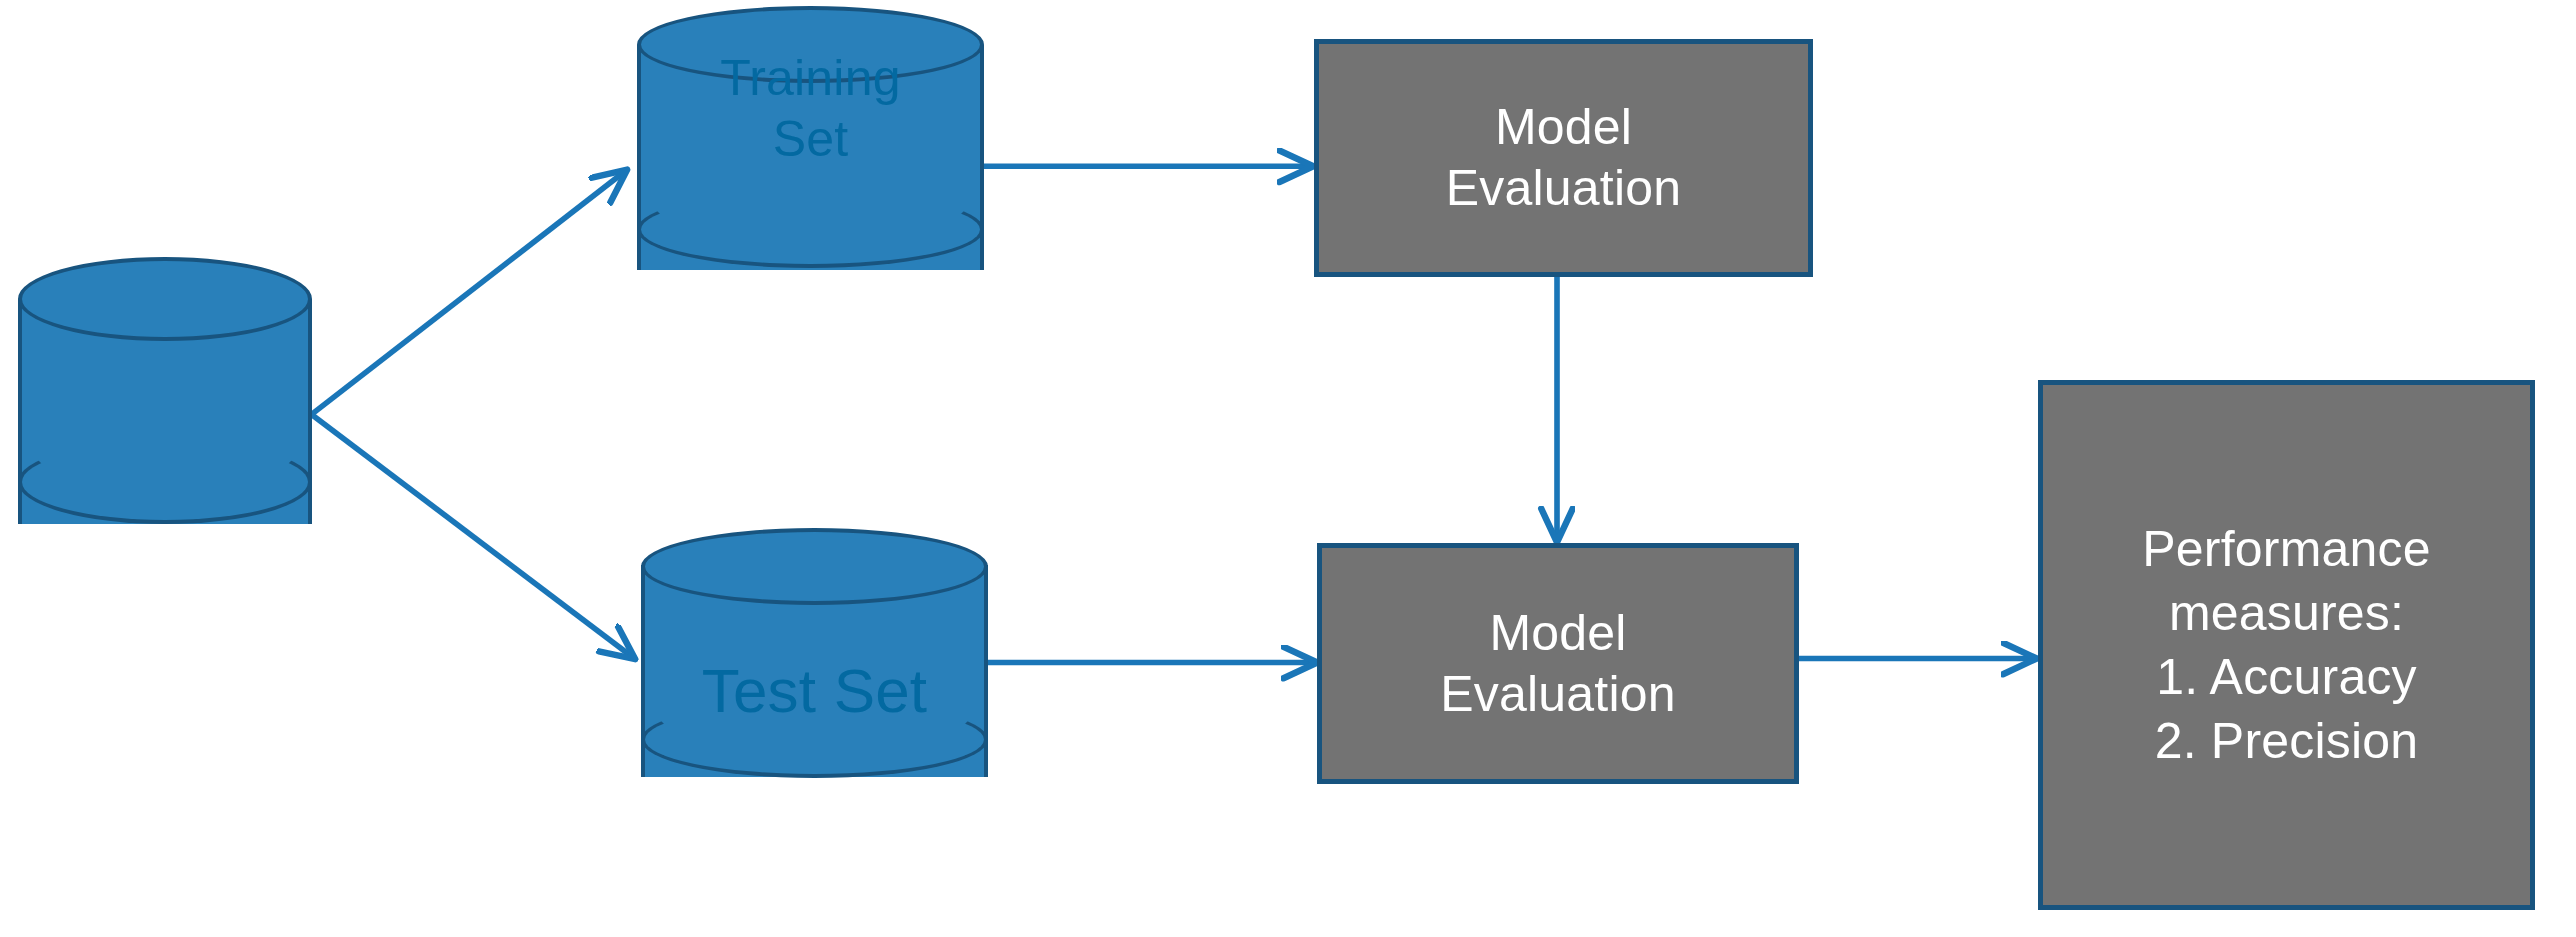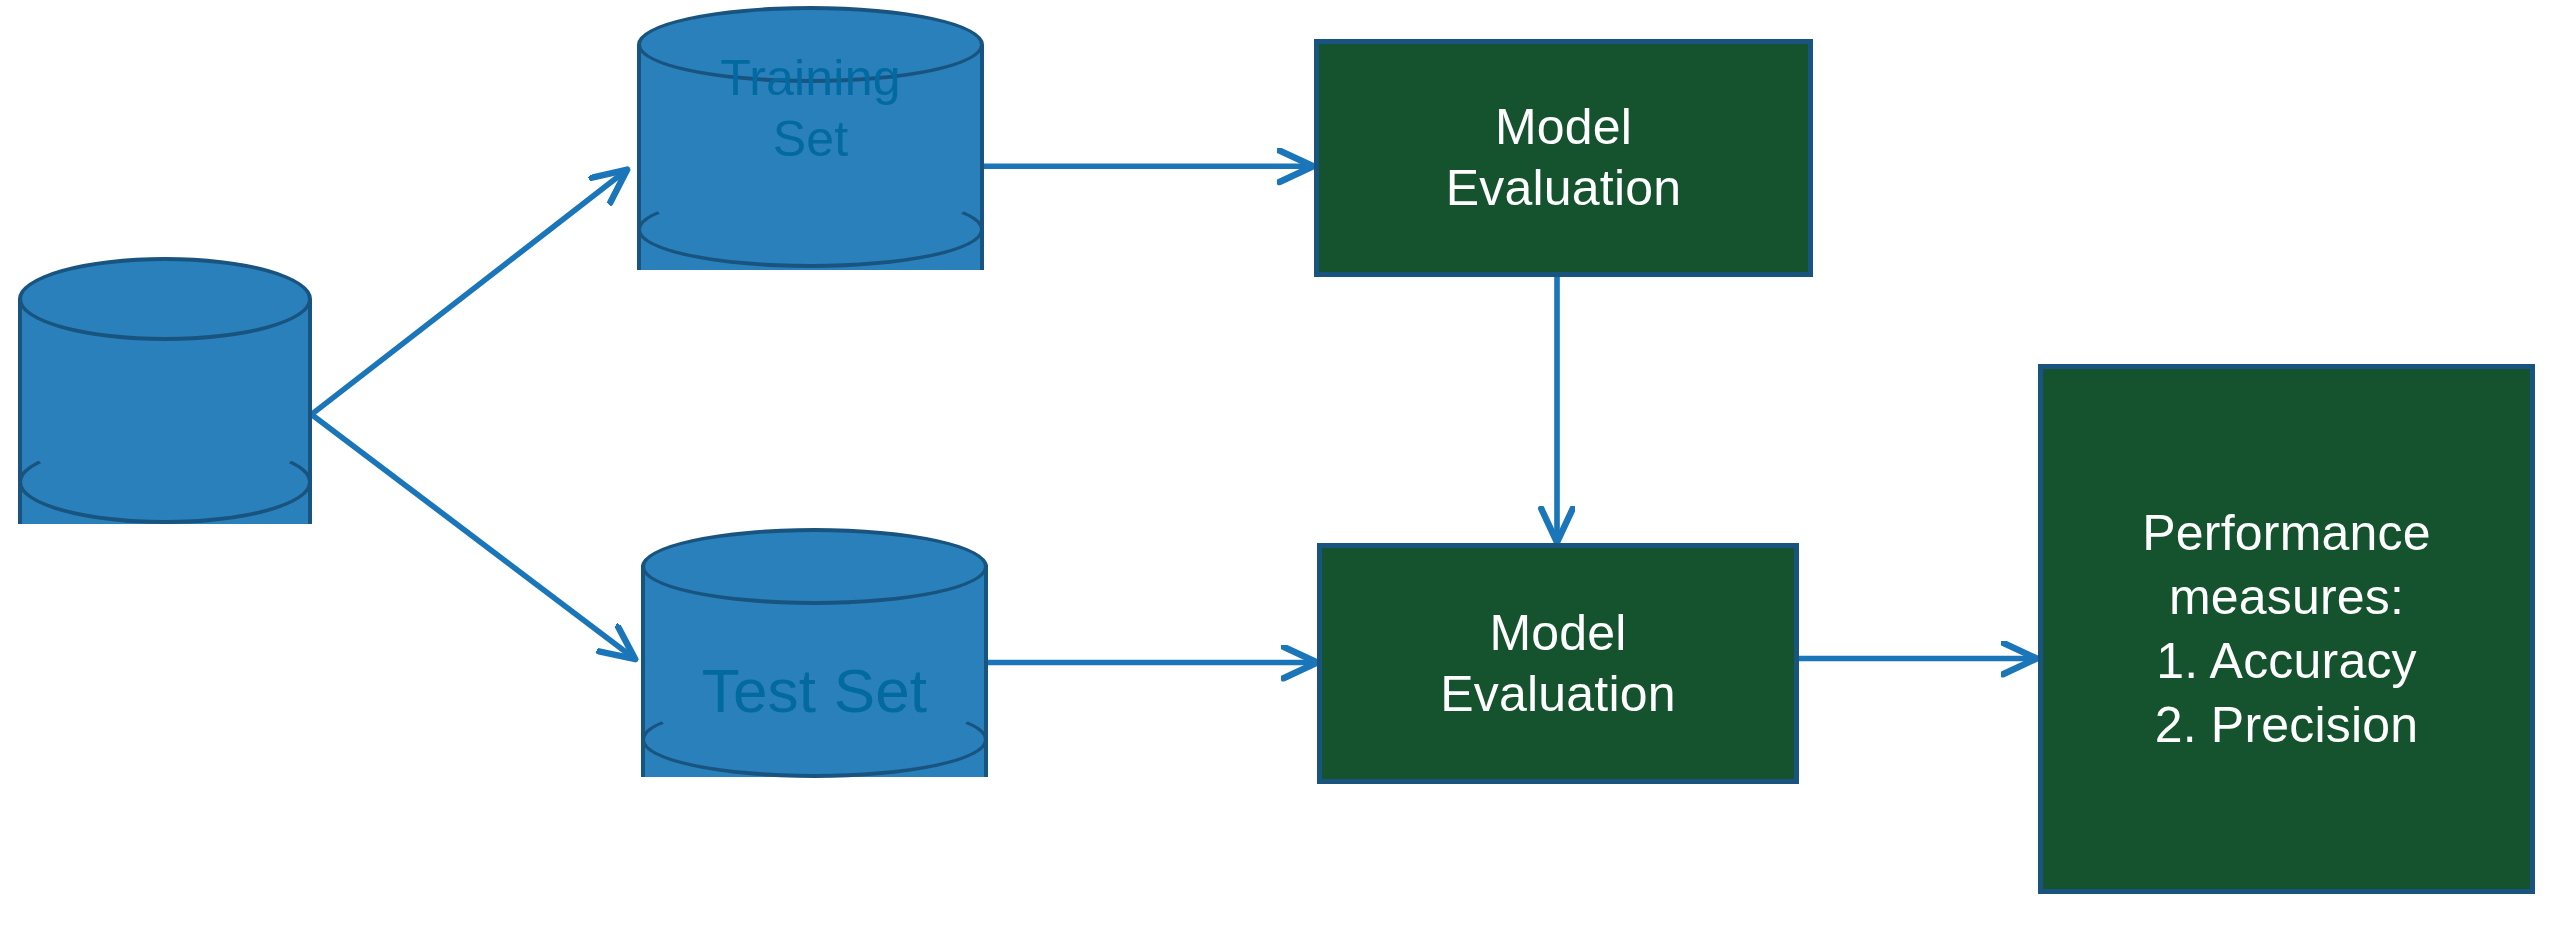--- a/index.html
+++ b/index.html
@@ -24,21 +24,21 @@
     width: 2576px;
     height: 938px;
     pointer-events: none;
   }
   .node {
     position: absolute;
     box-sizing: border-box;
   }
   
   .box {
-    background: #14532d;
+    background: #737373;
     border: 5.6px solid #18547F;
     display: flex;
     align-items: center;
     justify-content: center;
     text-align: center;
     color: #ffffff;
   }
   .box .label {
     width: 100%;
     line-height: 1.22;
@@ -141,21 +141,21 @@
     </div>
   </div>
 
   <div class="node box" style="left:1317px; top:543px; width:482px; height:241px; font-size:50px;">
     <div class="label">
       <div>Model</div>
       <div>Evaluation</div>
     </div>
   </div>
 
-  <div class="node box" style="left:2038px; top:364px; width:497px; height:530px; font-size:50px;">
+  <div class="node box" style="left:2038px; top:380px; width:497px; height:530px; font-size:50px;">
     <div class="label" style="line-height:1.28;">
       <div>Performance</div>
       <div>measures:</div>
       <div>1. Accuracy</div>
       <div>2. Precision</div>
     </div>
   </div>
 
 </div>
 

